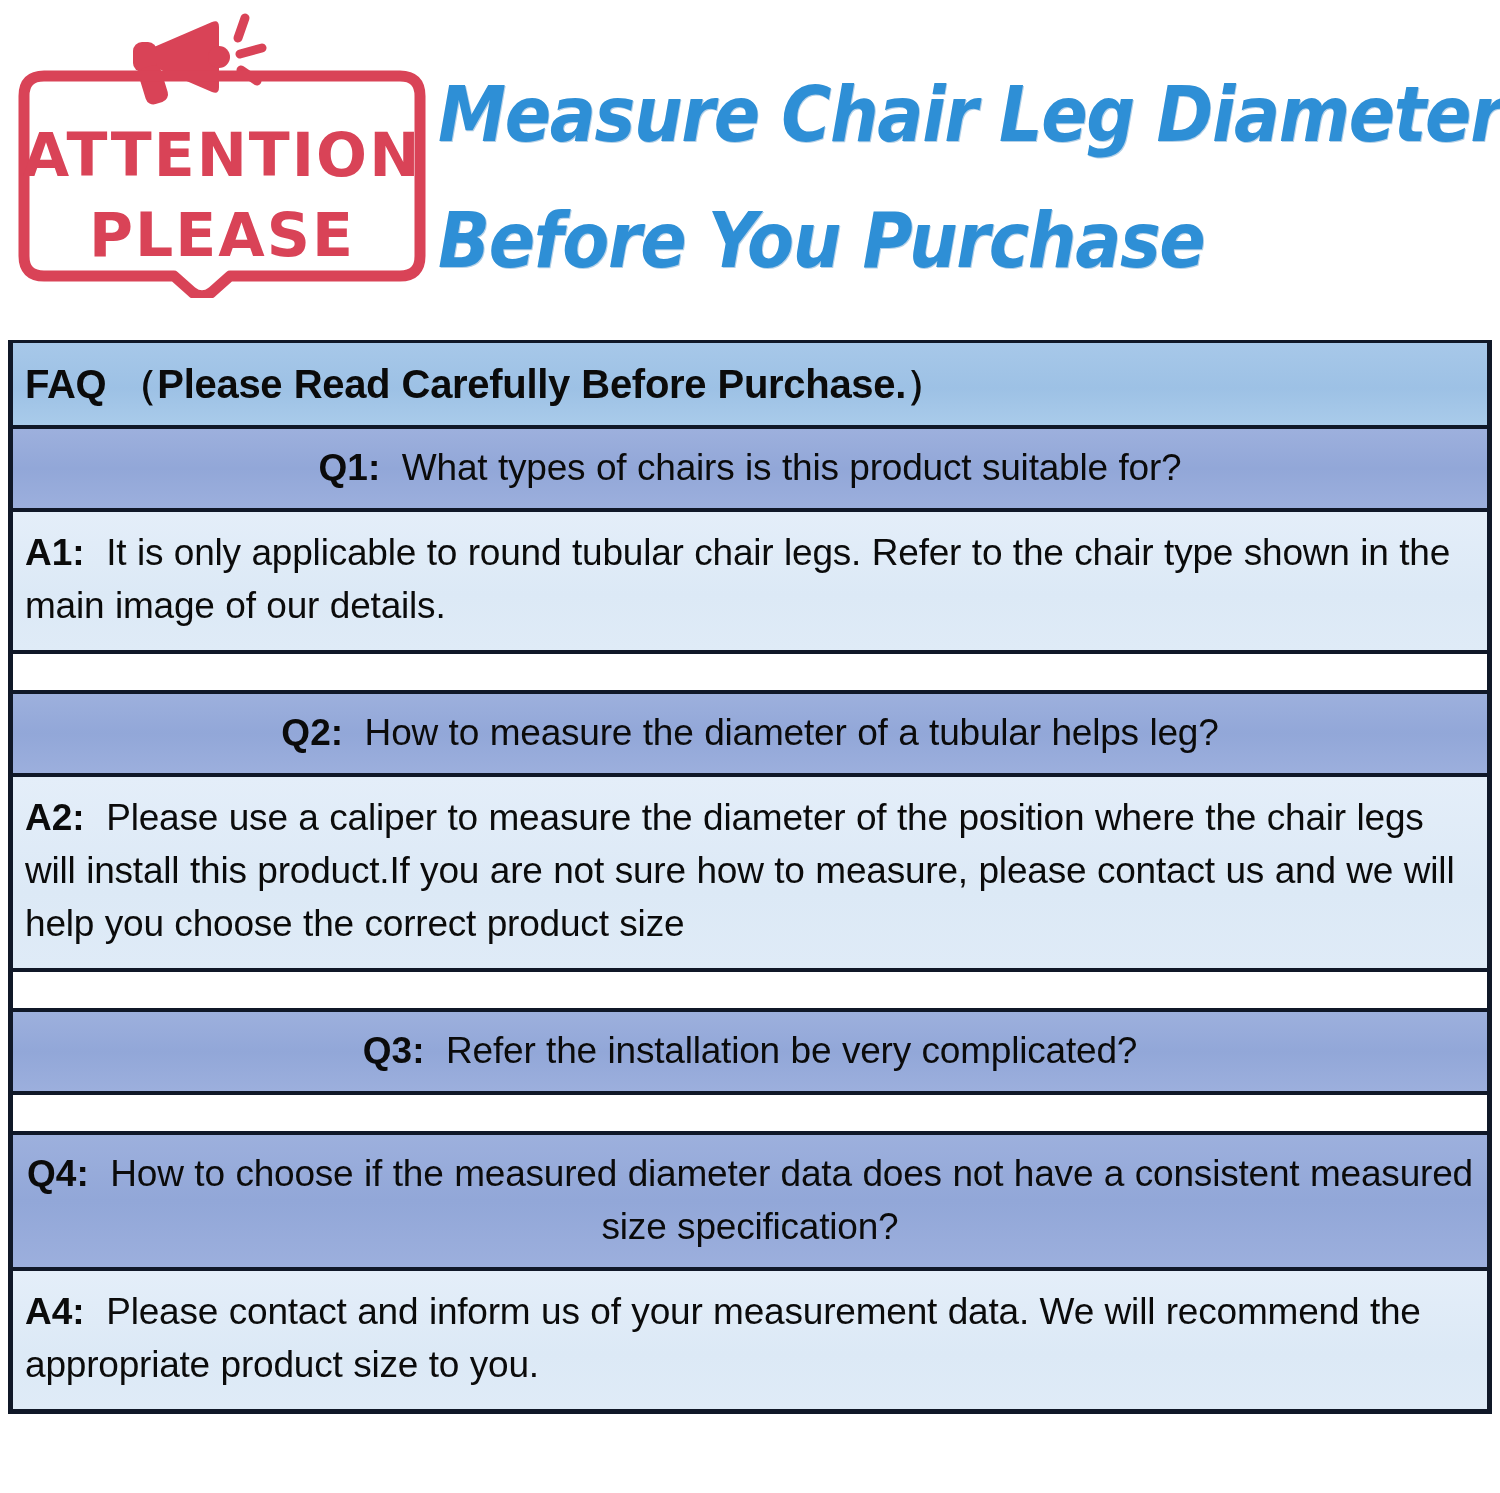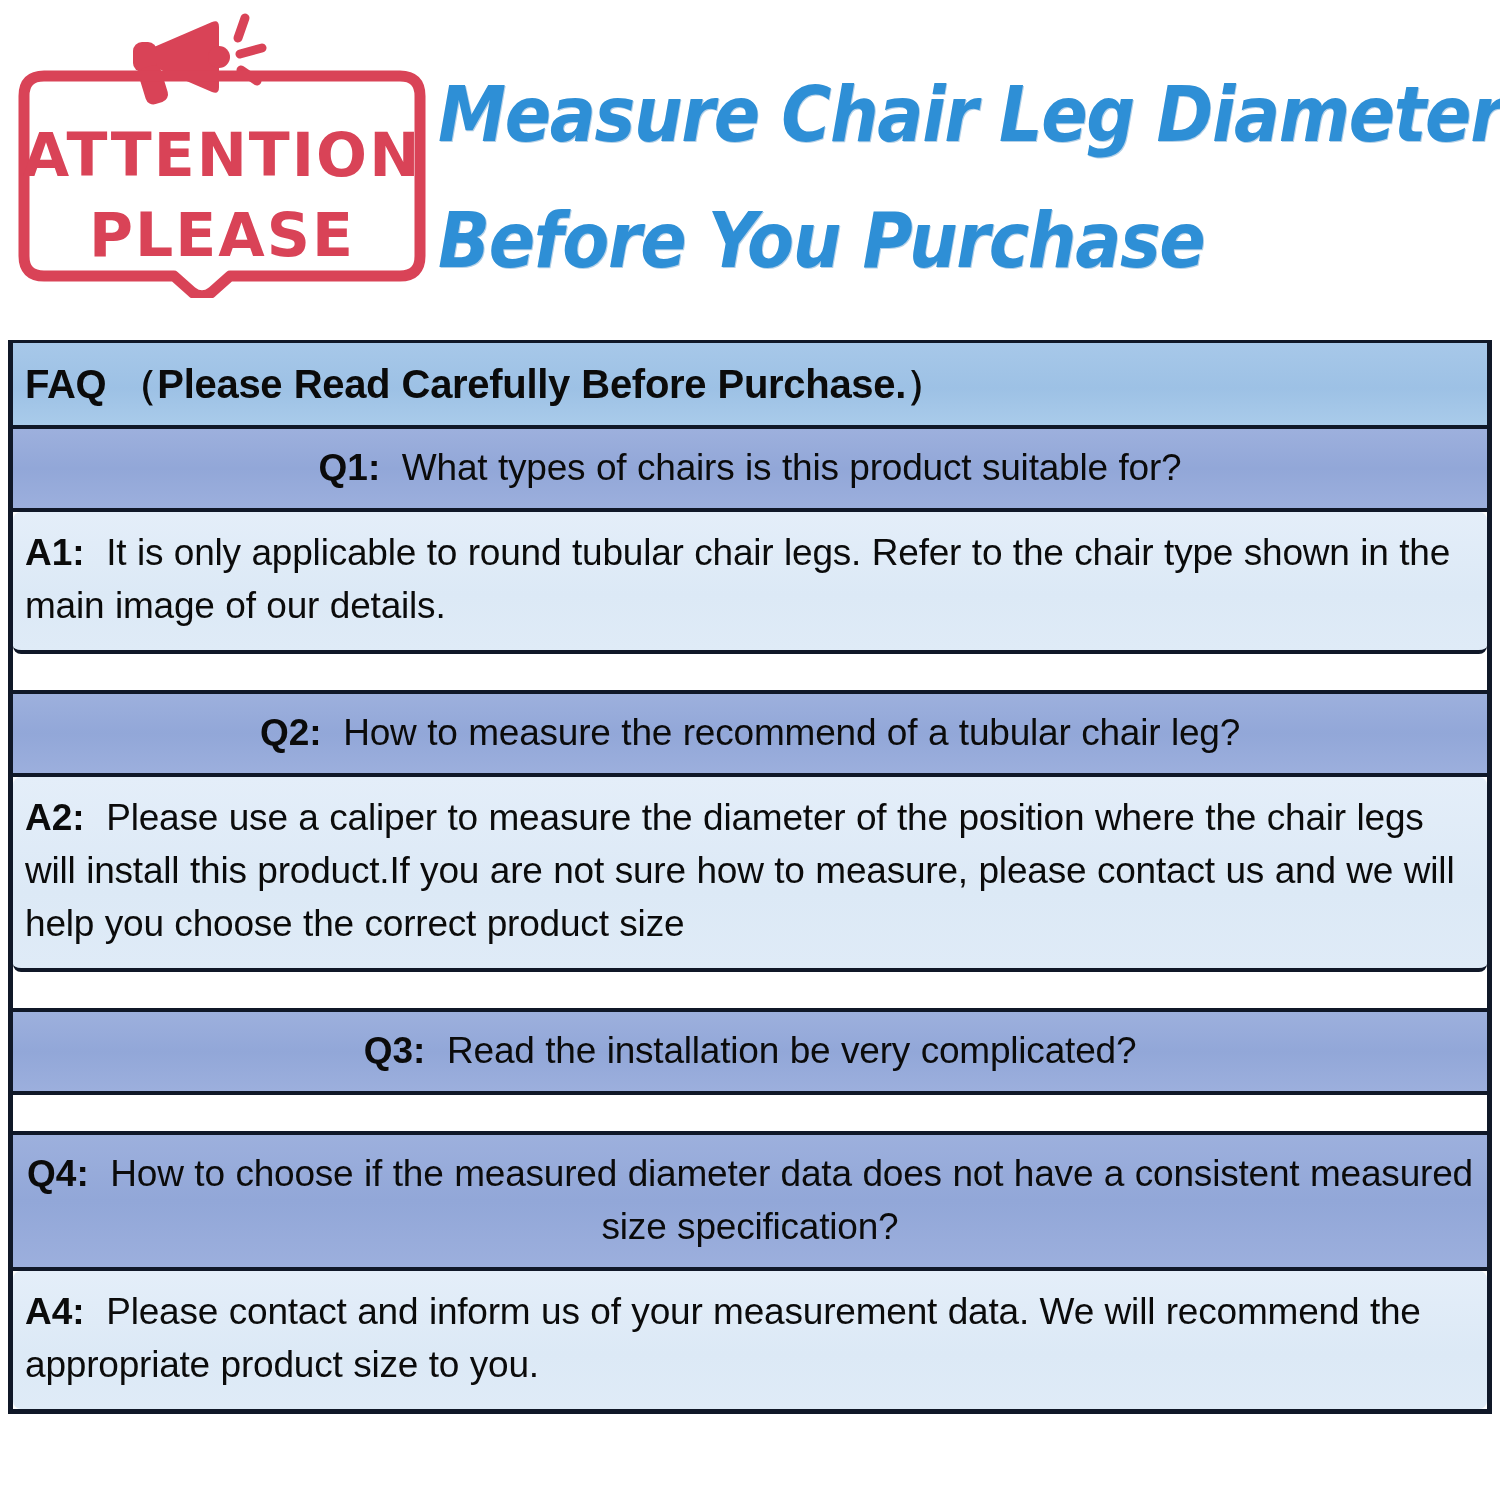--- a/index.html
+++ b/index.html
@@ -92,21 +92,20 @@
     border-bottom: 4px solid #101828;
     padding-top: 12px;
     padding-bottom: 14px;
     text-align: center;
   }
   .row-a {
     background: linear-gradient(180deg, #e4eef9 0%, #dce9f6 60%, #dfebf7 100%);
     border-bottom: 4px solid #101828;
     padding-top: 14px;
     padding-bottom: 18px;
-    border-radius: 8px;
   }
   .row-spacer {
     background: #ffffff;
     height: 22px;
     border-bottom: 4px solid #101828;
   }
   .faq-table .row:last-child { border-bottom: none; }
 
   .cell-text {
     font-size: 37px;
@@ -170,34 +169,34 @@
   <div class="row row-a">
     <div class="cell-text">
       <span class="tag">A1:</span><span>It is only applicable to round tubular chair legs. Refer to the chair type shown in the main image of our details.</span>
     </div>
   </div>
 
   <div class="row row-spacer"></div>
 
   <div class="row row-q">
     <div class="cell-text">
-      <span class="tag">Q2:</span><span>How to measure the recommend of a tubular chair leg?</span>
+      <span class="tag">Q2:</span><span>How to measure the diameter of a tubular helps leg?</span>
     </div>
   </div>
   <div class="row row-a">
     <div class="cell-text">
       <span class="tag">A2:</span><span>Please use a caliper to measure the diameter of the position where the chair legs will install this product.If you are not sure how to measure, please contact us and we will help you choose the correct product size</span>
     </div>
   </div>
 
   <div class="row row-spacer"></div>
 
   <div class="row row-q">
     <div class="cell-text">
-      <span class="tag">Q3:</span><span>Read the installation be very complicated?</span>
+      <span class="tag">Q3:</span><span>Refer the installation be very complicated?</span>
     </div>
   </div>
 
   <div class="row row-spacer"></div>
 
   <div class="row row-q">
     <div class="cell-text">
       <span class="tag">Q4:</span><span>How to choose if the measured diameter data does not have a consistent measured size specification?</span>
     </div>
   </div>

